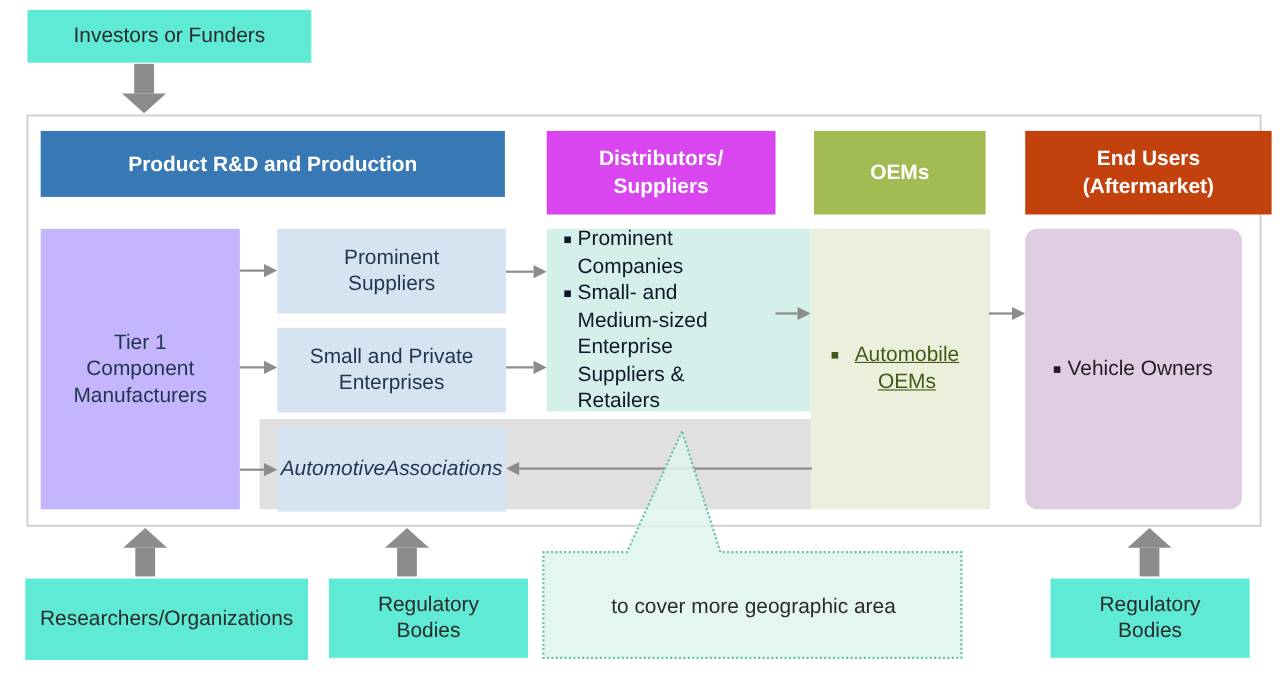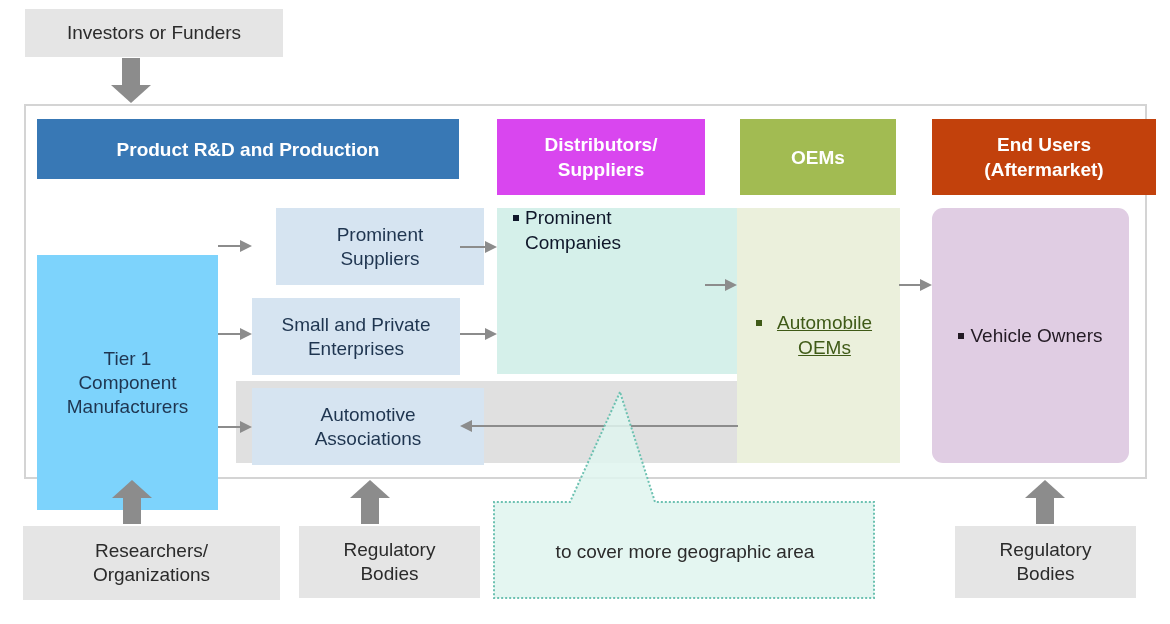--- a/index.html
+++ b/index.html
@@ -1,24 +1,24 @@
 <!DOCTYPE html>
 <html><head>
 <meta charset="utf-8">
 <style>
   html, body { margin: 0; padding: 0; background: #ffffff; }
   body { width: 1170px; height: 624px; position: relative; overflow: hidden;
          font-family: "Liberation Sans", "DejaVu Sans", sans-serif; }
   .abs { position: absolute; box-sizing: border-box; }
   .center { display: flex; align-items: center; justify-content: center; text-align: center; }
-  .gray-box { background: #e5e5e5; color: #2b2b2b; font-size: 19px; line-height: 24px; }
+  .gray-box { background: #5eead4; color: #2b2b2b; font-size: 19px; line-height: 24px; }
   .frame { border: 2px solid #d4d4d4; background: #ffffff; }
   .hdr { color: #ffffff; font-weight: bold; font-size: 19px; line-height: 25px; }
   .lightblue { background: #d6e4f1; color: #1f3550; font-size: 19px; line-height: 24px; }
-  .tier1 { background: #7dd3fc; color: #1f3550; font-size: 19px; line-height: 24px; margin-top: 47px; }
+  .tier1 { background: #c4b5fd; color: #1f3550; font-size: 19px; line-height: 24px; }
   .bullets { list-style: none; margin: 0; padding: 0; }
   .bullets li { position: relative; padding-left: 12px; }
   .bullets li::before { content: ""; position: absolute; left: 0; top: 9px; width: 6px; height: 6px; background: currentColor; }
   .hline { background: #8c8c8c; height: 2px; }
   .ahead-r { width: 0; height: 0; border-top: 6px solid transparent; border-bottom: 6px solid transparent; border-left: 12px solid #8c8c8c; }
   .ahead-l { width: 0; height: 0; border-top: 6px solid transparent; border-bottom: 6px solid transparent; border-right: 12px solid #8c8c8c; }
   .big-arrow-stem { background: #8c8c8c; width: 18px; }
   .big-up { width: 0; height: 0; border-left: 20px solid transparent; border-right: 20px solid transparent; border-bottom: 18px solid #8c8c8c; }
   .big-down { width: 0; height: 0; border-left: 20px solid transparent; border-right: 20px solid transparent; border-top: 18px solid #8c8c8c; }
 </style>
@@ -51,29 +51,29 @@
 </div>
 
 <div class="abs" style="left:236px;top:381px;width:502px;height:82px;background:#e0e0e0;"></div>
 
 <div class="abs tier1 center" style="left:37px;top:208px;width:181px;height:255px;flex-direction:column;">
   <span>Tier 1</span>
   <span>Component</span>
   <span>Manufacturers</span>
 </div>
 
-<div class="abs lightblue center" style="left:252px;top:208px;width:208px;height:77px;flex-direction:column;margin-left:24px;">
+<div class="abs lightblue center" style="left:252px;top:208px;width:208px;height:77px;flex-direction:column;">
   <span>Prominent</span>
   <span>Suppliers</span>
 </div>
 <div class="abs lightblue center" style="left:252px;top:298px;width:208px;height:77px;flex-direction:column;">
   <span>Small and Private</span>
   <span>Enterprises</span>
 </div>
-<div class="abs lightblue center" style="left:252px;top:388px;width:232px;height:77px;flex-direction:column;">
+<div class="abs lightblue center" style="left:252px;top:388px;width:208px;height:77px;flex-direction:row;font-style:italic;">
   <span>Automotive</span>
   <span>Associations</span>
 </div>
 
 <div class="abs" style="left:218px;top:240px;width:34px;height:12px;display:flex;align-items:center;">
     <div class="hline" style="flex:1;"></div>
     <div class="ahead-r"></div>
   </div>
 <div class="abs" style="left:218px;top:328px;width:34px;height:12px;display:flex;align-items:center;">
     <div class="hline" style="flex:1;"></div>
@@ -89,20 +89,21 @@
     <div class="ahead-r"></div>
   </div>
 <div class="abs" style="left:460px;top:328px;width:37px;height:12px;display:flex;align-items:center;">
     <div class="hline" style="flex:1;"></div>
     <div class="ahead-r"></div>
   </div>
 
 <div class="abs" style="left:497px;top:208px;width:240px;height:166px;background:#d5f0ea;color:#0f172a;font-size:19px;line-height:24.5px;padding:-2px 10px 0 16px;padding-left:16px;padding-top:-2px;">
   <ul class="bullets" style="margin-top:-2px;">
     <li style="width:130px;">Prominent Companies</li>
+    <li style="width:160px;">Small- and Medium-sized Enterprise Suppliers &amp; Retailers</li>
   </ul>
 </div>
 
 <div class="abs" style="left:705px;top:279px;width:32px;height:12px;display:flex;align-items:center;">
     <div class="hline" style="flex:1;"></div>
     <div class="ahead-r"></div>
   </div>
 
 <div class="abs center" style="left:737px;top:208px;width:163px;height:255px;background:#ebf0dc;color:#3f5a17;font-size:19px;line-height:24.5px;">
   <ul class="bullets" style="width:125px;text-align:center;text-decoration:underline;">
@@ -139,21 +140,21 @@
 </div>
 <div class="abs" style="left:350px;top:480px;width:40px;height:44px;">
   <div class="big-up"></div>
     <div class="big-arrow-stem" style="margin-left:11px;height:26px;"></div>
 </div>
 <div class="abs" style="left:1025px;top:480px;width:40px;height:44px;">
   <div class="big-up"></div>
     <div class="big-arrow-stem" style="margin-left:11px;height:26px;"></div>
 </div>
 
-<div class="abs gray-box center" style="left:23px;top:526px;width:257px;height:74px;flex-direction:column;">
+<div class="abs gray-box center" style="left:23px;top:526px;width:257px;height:74px;flex-direction:row;">
   <span>Researchers/</span>
   <span>Organizations</span>
 </div>
 <div class="abs gray-box center" style="left:299px;top:526px;width:181px;height:72px;flex-direction:column;">
   <span>Regulatory</span>
   <span>Bodies</span>
 </div>
 <div class="abs gray-box center" style="left:955px;top:526px;width:181px;height:72px;flex-direction:column;">
   <span>Regulatory</span>
   <span>Bodies</span>

